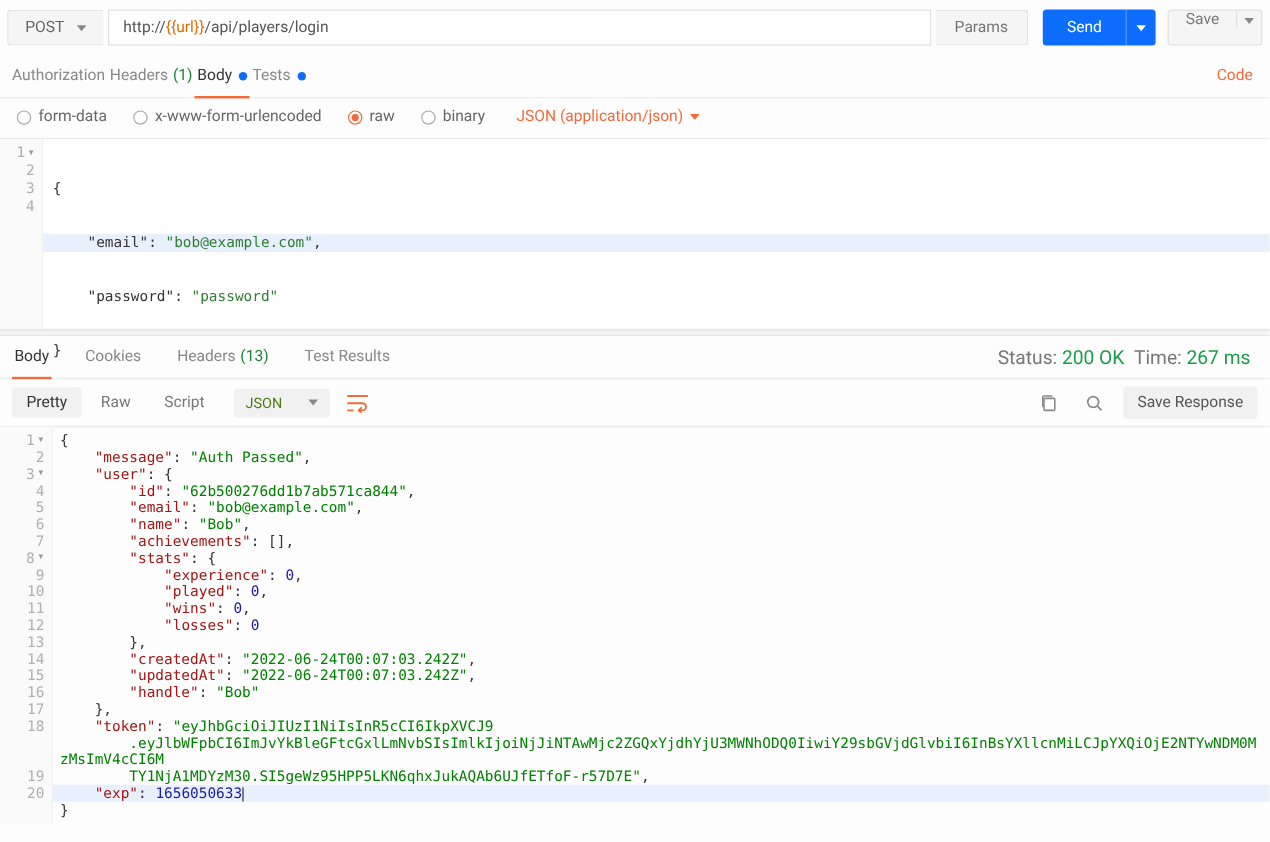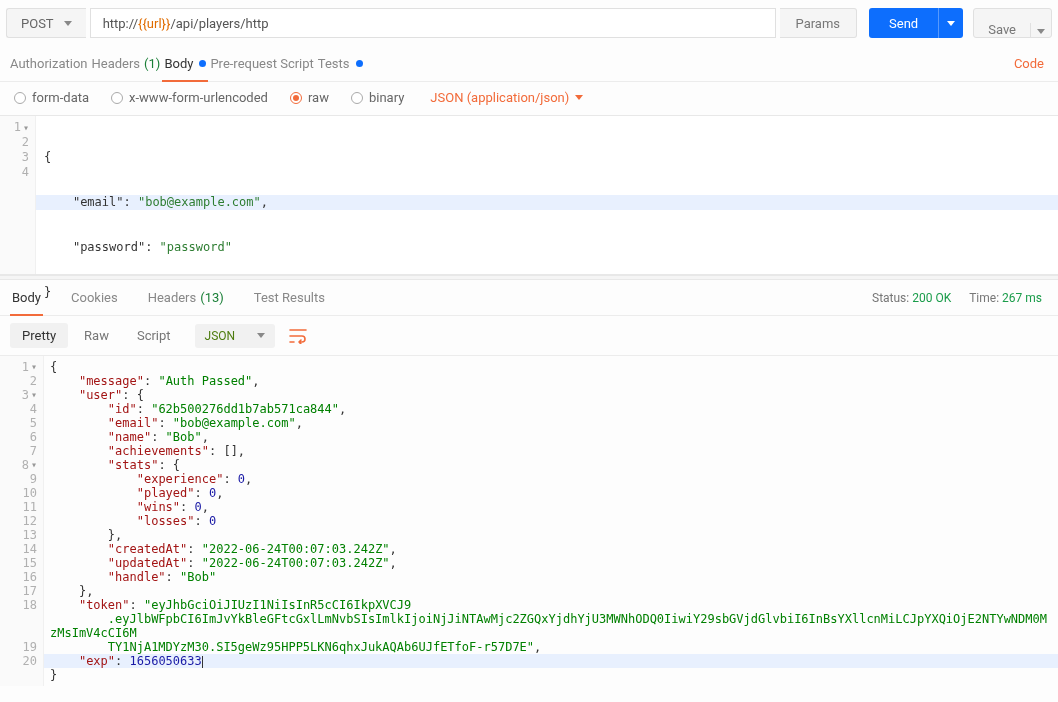--- a/index.html
+++ b/index.html
@@ -58,21 +58,21 @@
     background: #0d6efd;
     color: #fff;
     border-radius: 3px;
     margin-left: 8px;
     overflow: hidden;
   }
   .send-main { padding: 0 20px; height: 100%; display: flex; align-items: center; font-size: 13px; }
   .send-drop { border-left: 1px solid rgba(255,255,255,0.3); padding: 0 8px; height: 100%; display:flex; align-items:center; }
   .save-btn {
     display: flex;
-    align-items: flex-end;
+    align-items: flex-start;
     background: #f5f5f5;
     border: 1px solid #e0e0e0;
     border-radius: 3px;
     margin-left: 6px;
     overflow: hidden;
   }
   .save-main { padding: 0 14px; color: #777; font-size: 13px; }
   .save-drop { border-left: 1px solid #e0e0e0; padding: 0 6px; color:#999; }
 
   .reqtabs {
@@ -117,21 +117,21 @@
 
   .resptabs {
     display: flex;
     align-items: center;
     border-bottom: 1px solid #ececec;
     padding: 0 10px;
     height: 36px;
     gap: 26px;
     font-size: 13px;
   }
-  .statusbar { margin-left:auto; display:flex; gap:18px; font-size:12px; color:#777; padding-right:6px;}
+  .statusbar { margin-left:auto; display:flex; gap:8px; font-size:16px; color:#777; padding-right:6px;}
   .statusbar .val { color:#1a9c4a; }
 
   .respview {
     display:flex; align-items:center; gap:4px; padding:6px 10px; border-bottom:1px solid #ececec; height:40px;
   }
   .viewbtn { padding:5px 12px; color:#777; font-size:13px; cursor:pointer; border-radius:3px;}
   .viewbtn.sel { background:#f1f1f1; color:#333;}
   .jsonsel { background:#f1f1f1; color:#4d7c0f; padding:5px 10px; border-radius:3px; display:flex; align-items:center; gap:22px; margin-left:8px;}
   .wrapicon { width:26px; height:26px; display:flex; align-items:center; justify-content:center; margin-left:6px;}
   .rhsicons { margin-left:auto; display:flex; align-items:center; gap:10px;}
@@ -153,21 +153,21 @@
 <body>
 
 <div class="toolbar">
   <div class="method-select">
     <span>POST</span>
     <span class="chev"></span>
   </div>
   <div class="url-input">
     <span class="url-plain">http://</span>
       <span class="url-var">{{url}}</span>
-      <span class="url-plain">/api/players/http</span>
+      <span class="url-plain">/api/players/login</span>
   </div>
   <div class="params-btn">
     <span>Params</span>
   </div>
   <div class="send-btn">
     <div class="send-main">Send</div>
     <div class="send-drop">
         <span class="chev light"></span>
       </div>
   </div>
@@ -181,23 +181,20 @@
   <div class="reqtab">
       <span>Authorization</span>
     </div>
   <div class="reqtab">
       <span>Headers</span> 
       <span class="count">(1)</span>
     </div>
   <div class="reqtab active">
       <span>Body</span>
       <span class="dot"></span>
-    </div>
-  <div class="reqtab">
-      <span>Pre-request Script</span>
     </div>
   <div class="reqtab">
       <span>Tests</span>
       <span class="dot"></span>
     </div>
   <div class="spacer"></div>
   <div class="code-link">Code</div>
 </div>
 
 <div class="radiorow">
@@ -265,20 +262,35 @@
   <div class="viewbtn">Raw</div>
   <div class="viewbtn">Script</div>
   <div class="jsonsel">
       <span>JSON</span>
       <span class="chev"></span>
     </div>
   <div class="wrapicon">
     <svg width="18" height="16" viewBox="0 0 18 16">
         <path d="M1 2h16M1 8h12a3 3 0 010 6h-3m0 0l2-2m-2 2l2 2M1 14h4" stroke="#f26b3a" stroke-width="1.6" fill="none" stroke-linecap="round"></path>
       </svg>
+  </div>
+  <div class="rhsicons">
+    <div class="iconbtn">
+        <svg width="16" height="16" viewBox="0 0 16 16">
+          <rect x="4" y="4" width="9" height="10" rx="1" fill="none" stroke="#888" stroke-width="1.3"></rect>
+          <path d="M3 11V3a1 1 0 011-1h7" fill="none" stroke="#888" stroke-width="1.3"></path>
+        </svg>
+      </div>
+    <div class="iconbtn">
+        <svg width="16" height="16" viewBox="0 0 16 16">
+          <circle cx="7" cy="7" r="4.5" fill="none" stroke="#888" stroke-width="1.4"></circle>
+          <line x1="10.5" y1="10.5" x2="14" y2="14" stroke="#888" stroke-width="1.4"></line>
+        </svg>
+      </div>
+    <div class="saveresp">Save Response</div>
   </div>
 </div>
 
 <div class="respeditor">
   <div class="rgutter">
     <div>1 <span class="fold">▾</span></div>
     <div>2</div>
     <div>3 <span class="fold">▾</span></div>
     <div>4</div>
       <div>5</div>

